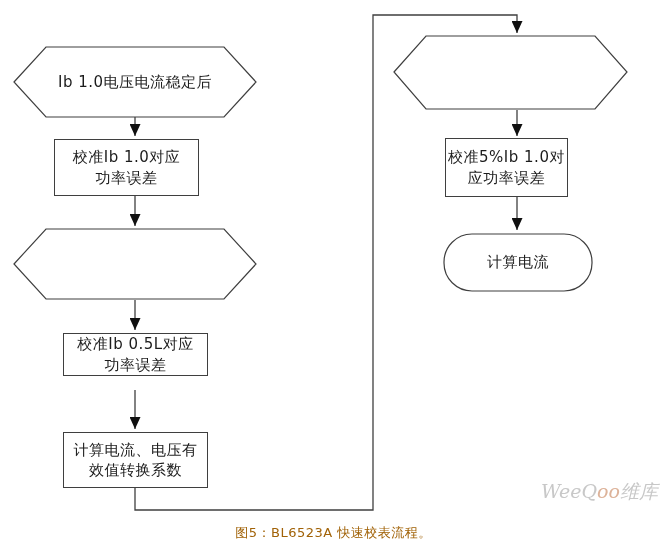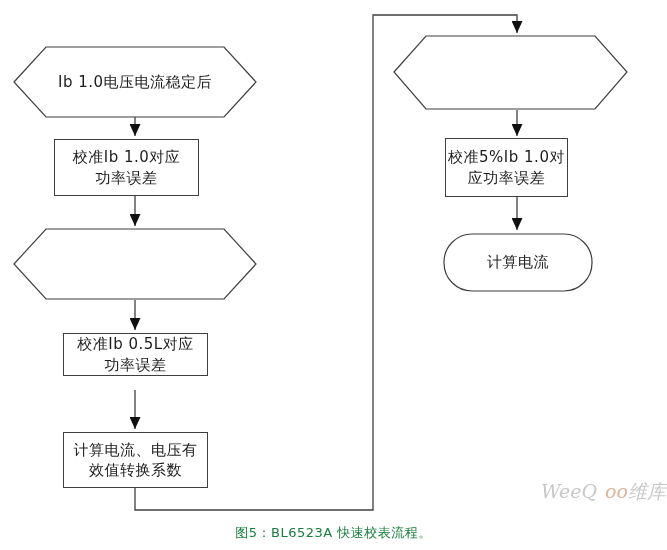--- a/index.html
+++ b/index.html
@@ -26,29 +26,29 @@
     z-index:2;
     text-align:center;
     white-space:pre-line;
     font-size:15px;
     line-height:1.35;
     letter-spacing:0.5px;
   }
   .rect-node{background:var(--bg);border:1px solid var(--stroke);box-sizing:border-box;}
   .caption{
     position:absolute;left:0;top:524px;width:667px;
-    text-align:center;font-size:13px;color:#15803d;letter-spacing:0.5px;
+    text-align:center;font-size:13px;color:#a16207;letter-spacing:0.5px;
   }
   .watermark{
     position:absolute;left:541px;top:478px;width:122px;height:27px;
     font-family:"DejaVu Serif","Liberation Serif",serif;
     font-style:italic;font-size:19px;line-height:27px;
     color:var(--watermark-gray);white-space:nowrap;
   }
-  .watermark .accent{color:var(--watermark-accent);margin-left:8px;}
+  .watermark .accent{color:var(--watermark-accent);}
 </style>
 </head>
 <body>
 
 <div class="canvas">
 
   <svg class="connectors" viewBox="0 0 667 550" xmlns="http://www.w3.org/2000/svg">
     <defs>
       <marker id="arrow" markerUnits="userSpaceOnUse" markerWidth="13" markerHeight="11" refX="12" refY="5.5" orient="auto">
         <path d="M0,0 L12,5.5 L0,11 Z" fill="#101010"></path>

